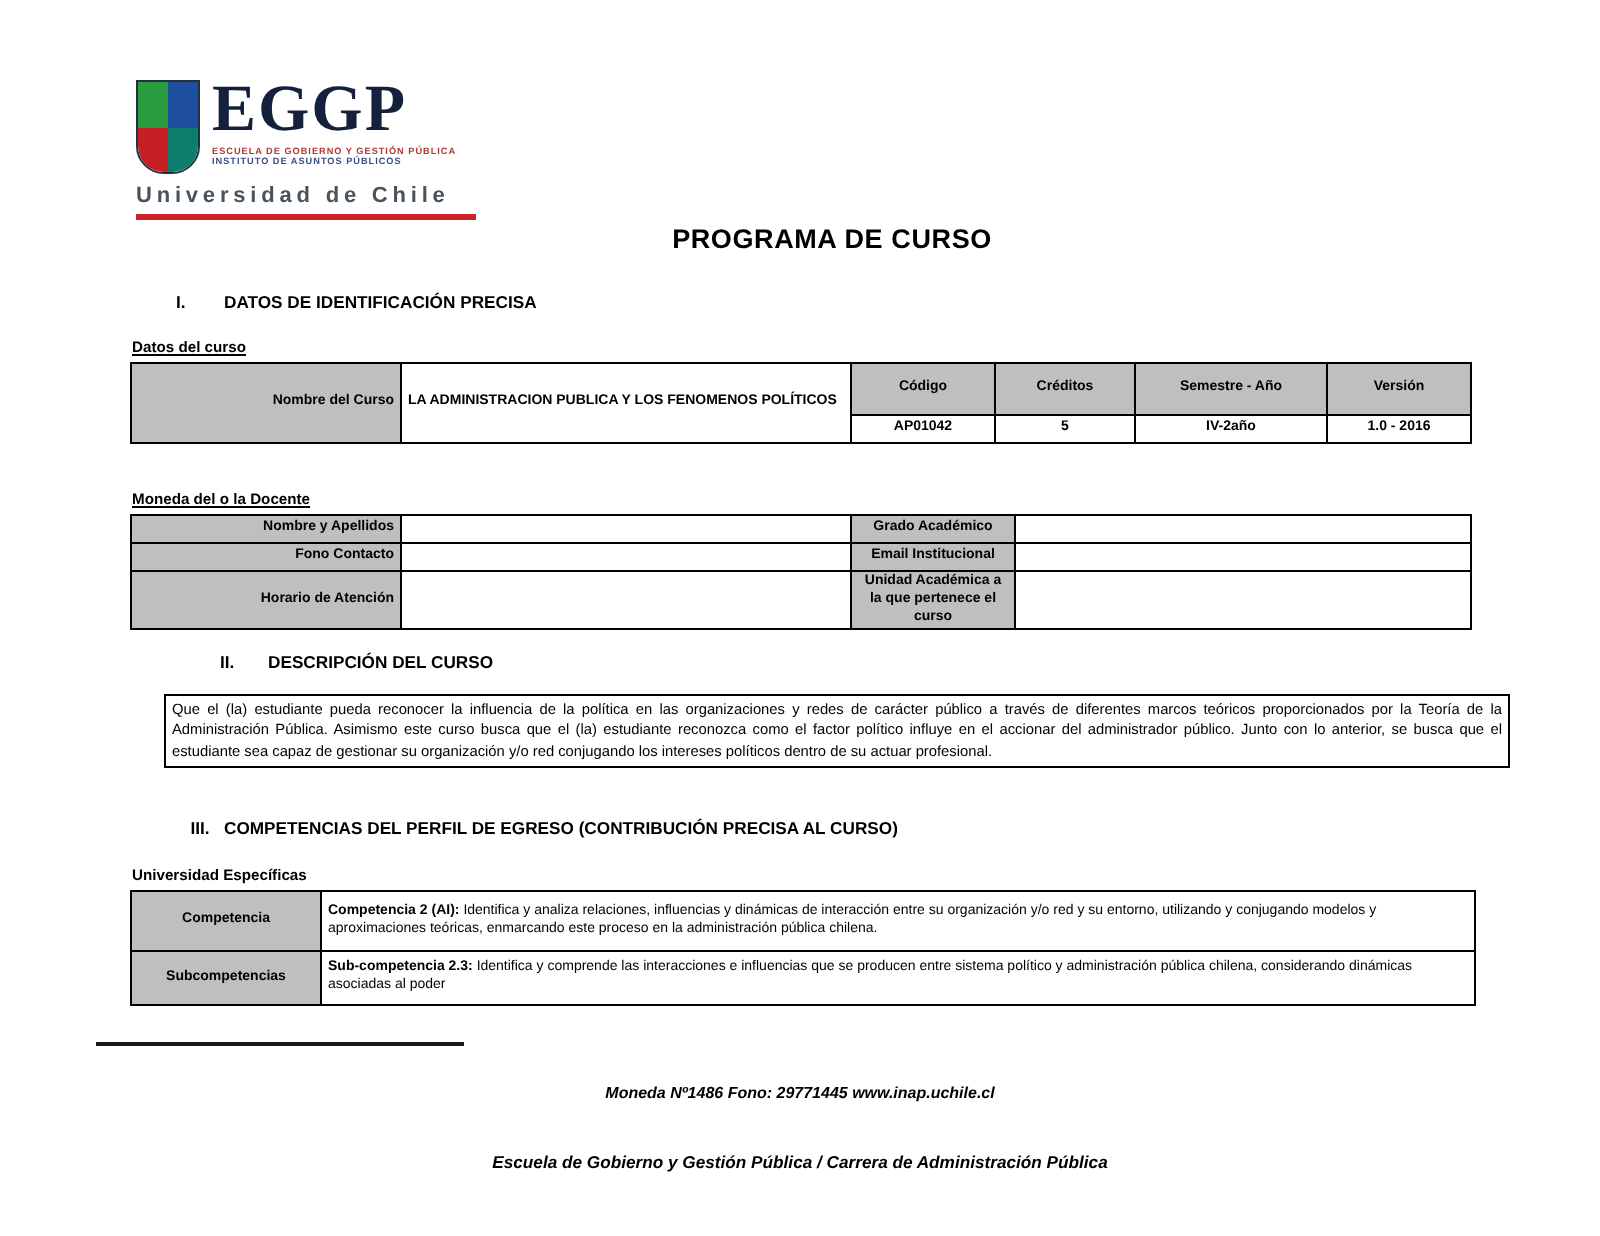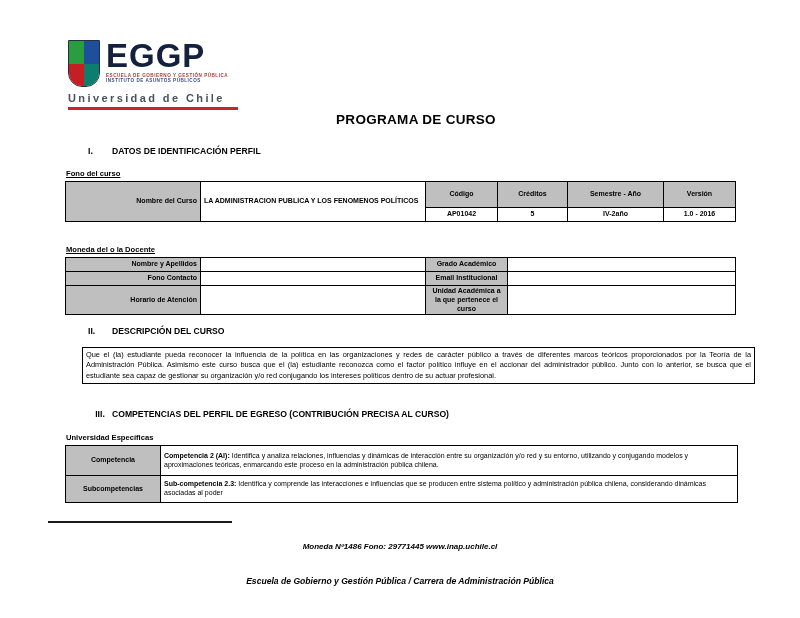--- a/index.html
+++ b/index.html
@@ -15,21 +15,21 @@
   .logo-main { display:flex; align-items:flex-start; gap:6px; }
   .shield {
     width:32px; height:47px; display:block; overflow:hidden;
     border:1px solid #24313f; border-radius:0 0 14px 14px; flex:0 0 auto;
   }
   .sh-row { display:flex; height:50%; }
   .sh-cell { flex:1; }
   .sh-g { background:#2a9e3f; } .sh-b { background:#1d4f9c; }
   .sh-r { background:#c51f24; } .sh-t { background:#0e7d6d; }
   .logo-text { display:flex; flex-direction:column; }
-  .eggp { font-size:33px; font-weight:bold; line-height:0.95; color:#14213c; letter-spacing:1px; }
+  .eggp { font-size:33px; font-weight:bold; line-height:0.95; color:#14213c; letter-spacing:1px;font-family:Liberation Serif, serif; }
   .logo-sub1 { font-size:4.6px; font-weight:bold; color:#b03a33; letter-spacing:0.5px; margin-top:2px; white-space:nowrap; }
   .logo-sub2 { font-size:4.6px; font-weight:bold; color:#3a4f86; letter-spacing:0.5px; white-space:nowrap; }
   .uni-name {
     margin-top:5px; font-family:Liberation Sans, sans-serif;
     font-size:11px; letter-spacing:2.4px; color:#49535c; font-weight:bold; white-space:nowrap;
   }
   .red-rule { margin-top:3px; width:170px; height:2.5px; }
 
   
   .doc-title { position:absolute; top:112px; left:0; width:100%; text-align:center;
@@ -84,24 +84,24 @@
       </div>
     </div>
     <div class="uni-name">Universidad de Chile</div>
     <div class="red-rule" style="background:#cc2328;"></div>
   </div>
 
   <div class="doc-title">PROGRAMA DE CURSO</div>
 
   <div class="sec" style="top:146px;">
     <span class="num">I.</span>
-    <span>DATOS DE IDENTIFICACIÓN PERFIL</span>
-  </div>
-
-  <div class="sublabel" style="top:169px;">Fono del curso</div>
+    <span>DATOS DE IDENTIFICACIÓN PRECISA</span>
+  </div>
+
+  <div class="sublabel" style="top:169px;">Datos del curso</div>
 
   <table class="tbl" style="top:181px; left:65px; width:670px;">
     <colgroup>
       <col style="width:135px">
         <col style="width:225px">
         <col style="width:72px">
       <col style="width:70px">
         <col style="width:96px">
         <col style="width:72px">
     </colgroup>
@@ -147,21 +147,21 @@
       </tr>
       <tr style="height:24px;">
         <td class="gray bold right">Horario de Atención</td>
         <td></td>
         <td class="gray bold center">Unidad Académica a la que pertenece el curso</td>
         <td></td>
       </tr>
     </tbody>
   </table>
 
-  <div class="sec" style="top:326px;">
+  <div class="sec" style="top:326px;margin-left:22px;">
     <span class="num">II.</span>
     <span>DESCRIPCIÓN DEL CURSO</span>
   </div>
 
   <div class="desc" style="top:347px;">Que el (la) estudiante pueda reconocer la influencia de la política en las organizaciones y redes de carácter público a través de diferentes marcos teóricos proporcionados por la Teoría de la Administración Pública. Asimismo este curso busca que el (la) estudiante reconozca como el factor político influye en el accionar del administrador público. Junto con lo anterior, se busca que el estudiante sea capaz de gestionar su organización y/o red conjugando los intereses políticos dentro de su actuar profesional.</div>
 
   <div class="sec" style="top:409px;text-align:center;">
     <span class="num">III.</span>
     <span>COMPETENCIAS DEL PERFIL DE EGRESO (CONTRIBUCIÓN PRECISA AL CURSO)</span>
   </div>

